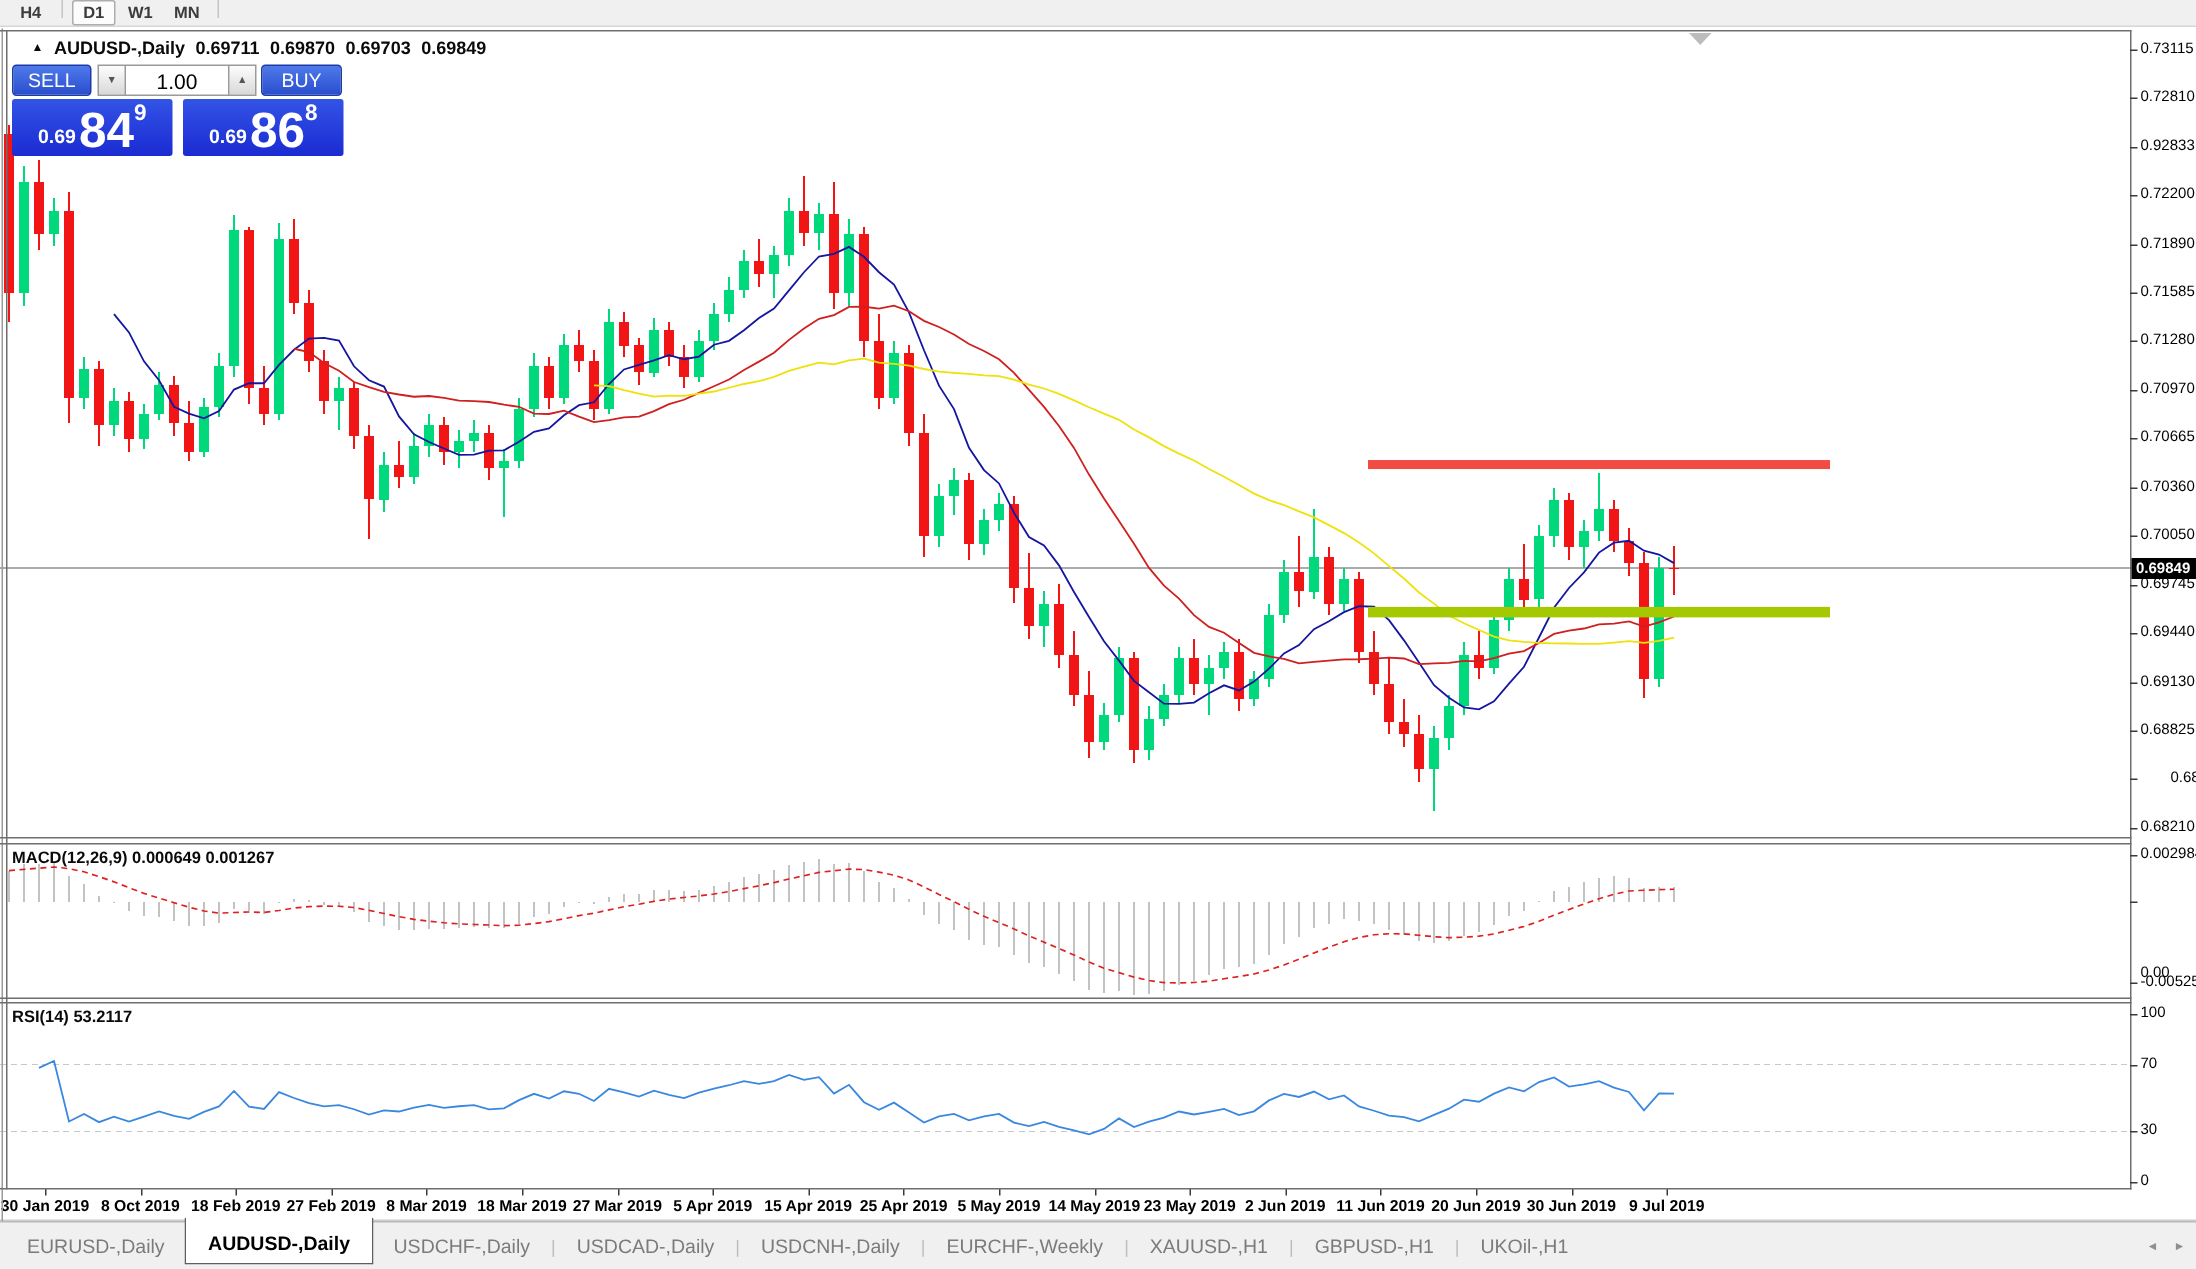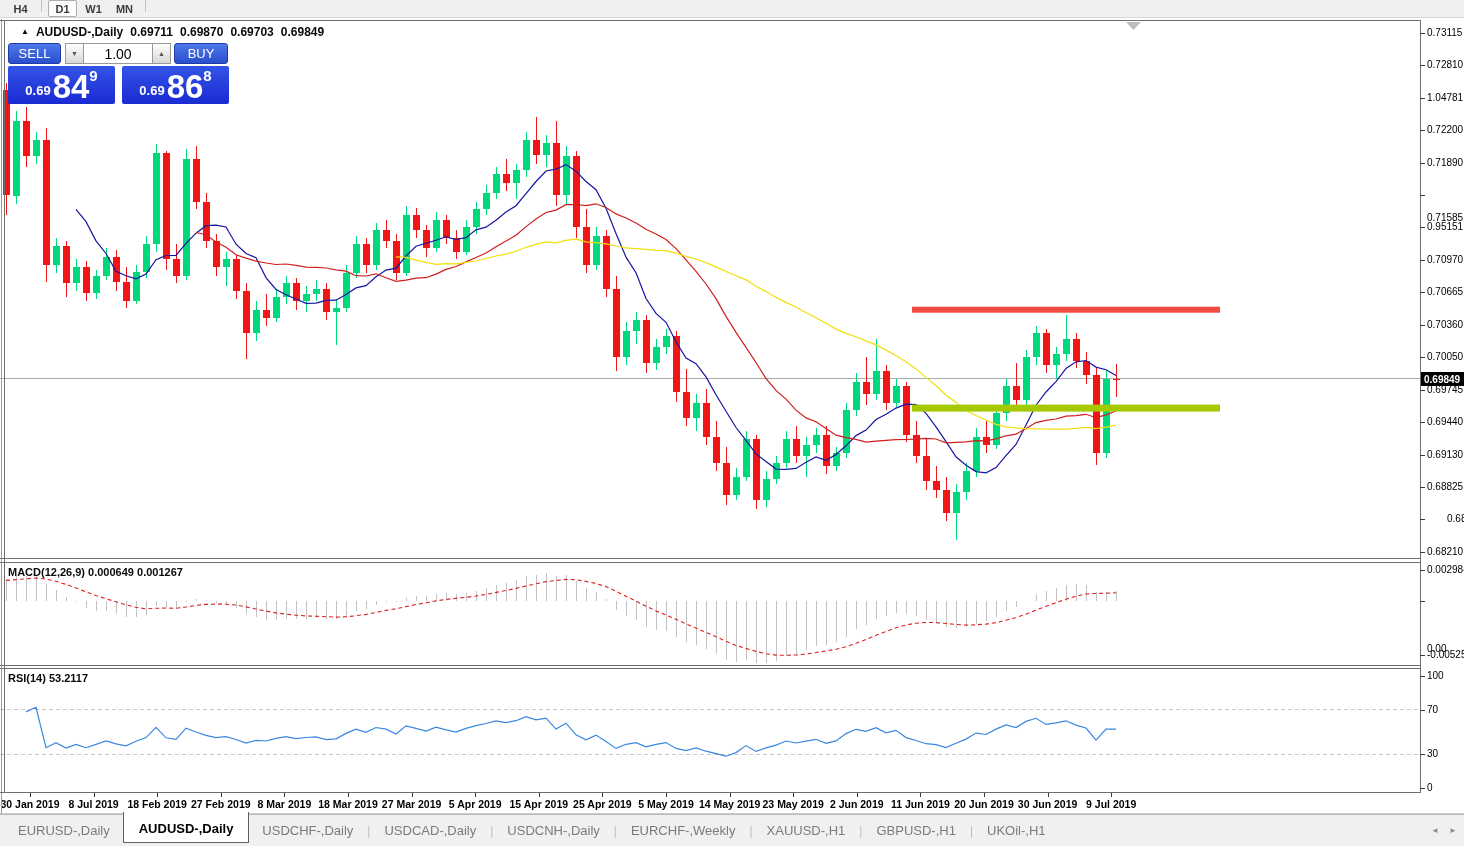--- a/index.html
+++ b/index.html
@@ -484,29 +484,29 @@
 </div>
 
 <div class="ind-label" style="left:8px;top:566px">MACD(12,26,9) 0.000649 0.001267</div>
 <div class="ind-label" style="left:8px;top:672px">RSI(14) 53.2117</div>
 
 <div id="overlay">
     <div class="axis-label" style="top: 27px;">0.73115</div>
     <div class="axis-tick" style="top: 33px;"></div>
     <div class="axis-label" style="top: 59.2722px;">0.72810</div>
     <div class="axis-tick" style="top: 65.2722px;"></div>
-    <div class="axis-label" style="top: 91.5443px;">1.04781</div>
+    <div class="axis-label" style="top: 91.5443px;">0.92833</div>
     <div class="axis-tick" style="top: 97.5443px;"></div>
     <div class="axis-label" style="top: 123.817px;">0.72200</div>
     <div class="axis-tick" style="top: 129.817px;"></div>
     <div class="axis-label" style="top: 156.618px;">0.71890</div>
     <div class="axis-tick" style="top: 162.618px;"></div>
-    <div class="axis-label" style="top: 188.89px; margin-top: 23px;">0.71585</div>
+    <div class="axis-label" style="top: 188.89px;">0.71585</div>
     <div class="axis-tick" style="top: 194.89px;"></div>
-    <div class="axis-label" style="top: 221.162px;">0.95151</div>
+    <div class="axis-label" style="top: 221.162px;">0.71280</div>
     <div class="axis-tick" style="top: 227.162px;"></div>
     <div class="axis-label" style="top: 253.963px;">0.70970</div>
     <div class="axis-tick" style="top: 259.963px;"></div>
     <div class="axis-label" style="top: 286.235px;">0.70665</div>
     <div class="axis-tick" style="top: 292.235px;"></div>
     <div class="axis-label" style="top: 318.508px;">0.70360</div>
     <div class="axis-tick" style="top: 324.508px;"></div>
     <div class="axis-label" style="top: 351.309px;">0.70050</div>
     <div class="axis-tick" style="top: 357.309px;"></div>
     <div class="axis-label" style="top: 383.581px;">0.69745</div>
@@ -530,21 +530,21 @@
     <div class="axis-label" style="top: 670px;">100</div>
     <div class="axis-tick" style="top: 676px;"></div>
     <div class="axis-label" style="top: 703.6px;">70</div>
     <div class="axis-tick" style="top: 709.6px;"></div>
     <div class="axis-label" style="top: 748.4px;">30</div>
     <div class="axis-tick" style="top: 754.4px;"></div>
     <div class="axis-label" style="top: 782px;">0</div>
     <div class="axis-tick" style="top: 788px;"></div>
     <div class="date-label" style="left: -15px;">30 Jan 2019</div>
     <div class="date-tick" style="left: 30px;"></div>
-    <div class="date-label" style="left: 48.6px;">8 Jul 2019</div>
+    <div class="date-label" style="left: 48.6px;">8 Oct 2019</div>
     <div class="date-tick" style="left: 93.6px;"></div>
     <div class="date-label" style="left: 112.2px;">18 Feb 2019</div>
     <div class="date-tick" style="left: 157.2px;"></div>
     <div class="date-label" style="left: 175.8px;">27 Feb 2019</div>
     <div class="date-tick" style="left: 220.8px;"></div>
     <div class="date-label" style="left: 239.4px;">8 Mar 2019</div>
     <div class="date-tick" style="left: 284.4px;"></div>
     <div class="date-label" style="left: 303px;">18 Mar 2019</div>
     <div class="date-tick" style="left: 348px;"></div>
     <div class="date-label" style="left: 366.6px;">27 Mar 2019</div>

